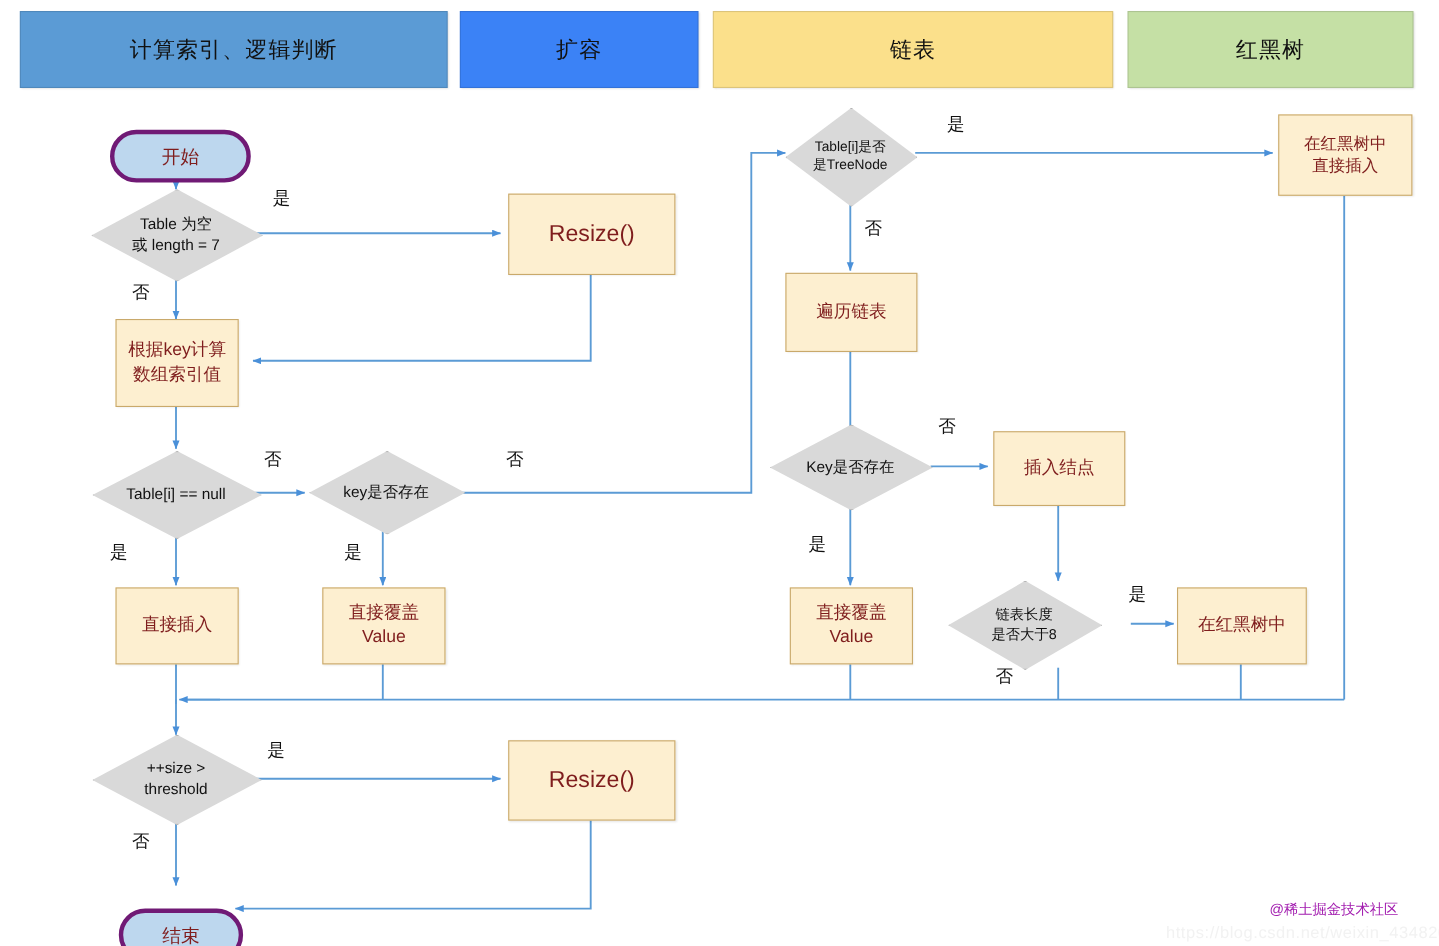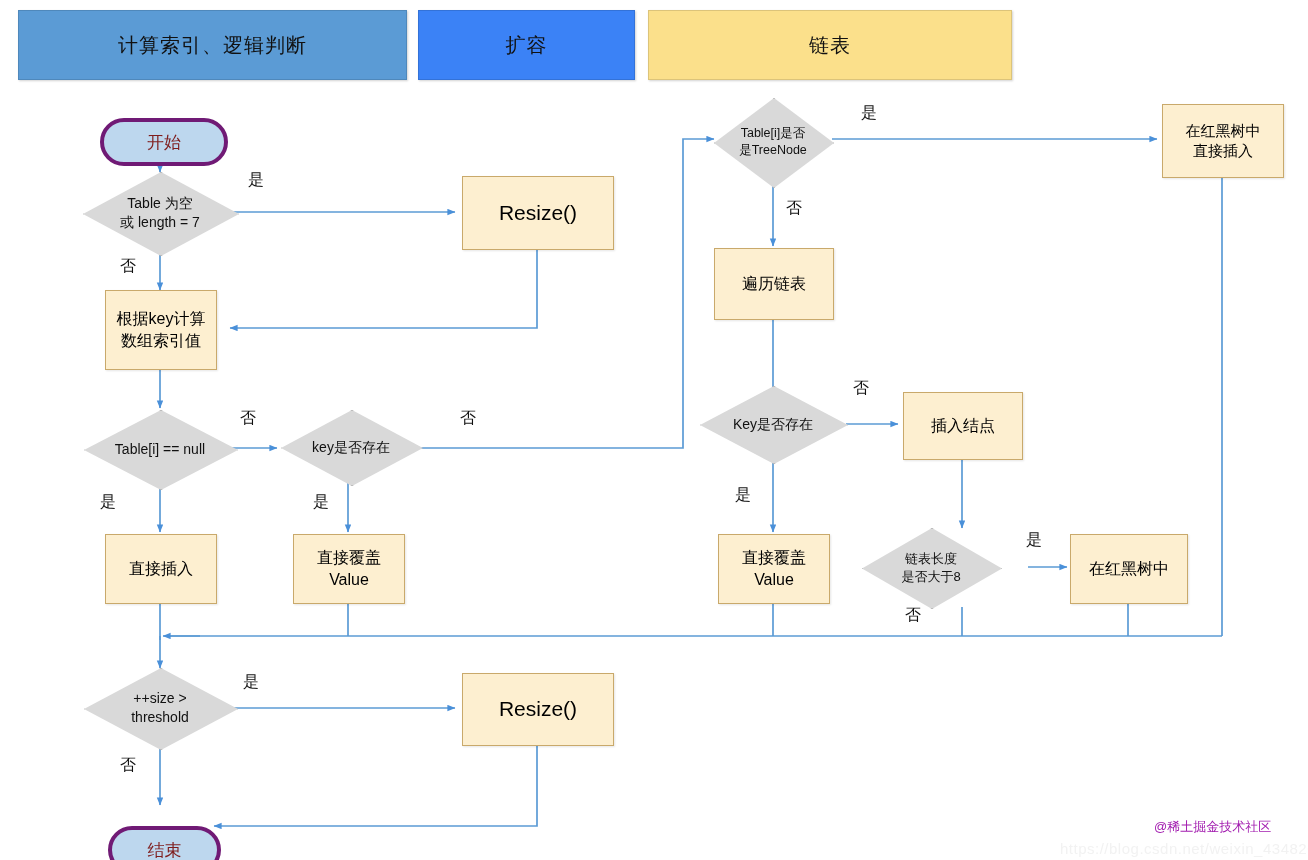--- a/index.html
+++ b/index.html
@@ -21,21 +21,21 @@
     font-size:20px;letter-spacing:1px;color:#111;
   }
   .node{position:absolute;display:flex;align-items:center;justify-content:center;text-align:center;}
 
   .term{
     border-radius:26px;background:#BDD7EE;border:4px solid #701a75;
     font-size:17px;color:#7f1d1d;margin-top:20px;
   }
   .proc{
     background:#FDEFD0;border:1px solid #C9A96B;
-    font-size:16px;color:#000000;line-height:1.35;
+    font-size:16px;color:#7f1d1d;line-height:1.35;
     box-shadow:1px 1px 2px rgba(0,0,0,.10);
   }
   .proc.big{font-size:21px;}
   .dec{background:transparent;font-size:14px;color:#111;line-height:1.35;}
   .dec .dtext{position:relative;z-index:2;padding:0 6px;}
   .dec .dshape{
     position:absolute;left:0;top:0;width:100%;height:100%;
     background:#D9D9D9;border:1px solid #AFAFAF;
     -webkit-clip-path:polygon(50% 0,100% 50%,50% 100%,0 50%);
     clip-path:polygon(50% 0,100% 50%,50% 100%,0 50%);
@@ -59,20 +59,23 @@
 <div id="stage">
 
   <div class="hdr" style="left:18px;top:10px;width:387px;height:68px;background:#5B9BD5;">
     <span>计算索引、逻辑判断</span>
   </div>
   <div class="hdr" style="left:418px;top:10px;width:215px;height:68px;background:#3b82f6;">
     <span>扩容</span>
   </div>
   <div class="hdr" style="left:648px;top:10px;width:362px;height:68px;background:#FBE08B;">
     <span>链表</span>
+  </div>
+  <div class="hdr" style="left:1025px;top:10px;width:258px;height:68px;background:#C5E0A5;">
+    <span>红黑树</span>
   </div>
 
   <svg class="wires" viewBox="0 0 1308 860">
     <defs>
       <marker id="ah" markerWidth="9" markerHeight="9" refX="7.6" refY="3.2" orient="auto" markerUnits="userSpaceOnUse">
         <path d="M0,0 L8,3.2 L0,6.4 z" fill="#4A90D9"></path>
       </marker>
     </defs>
     <g fill="none" stroke="#5B9BD5" stroke-width="1.7" marker-end="url(#ah)">
 

